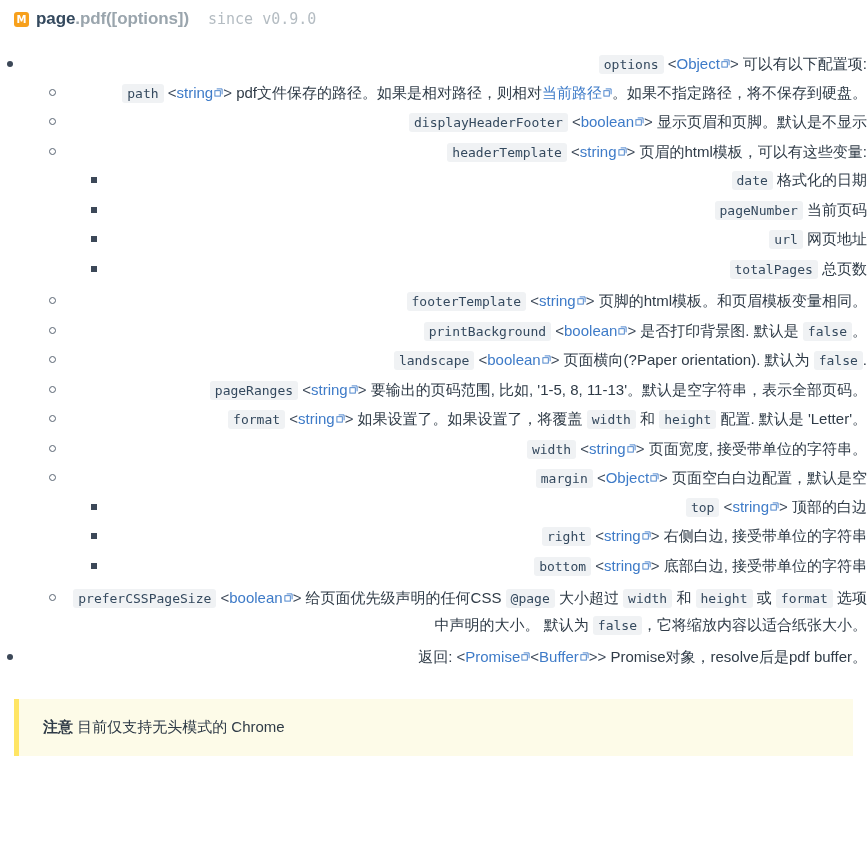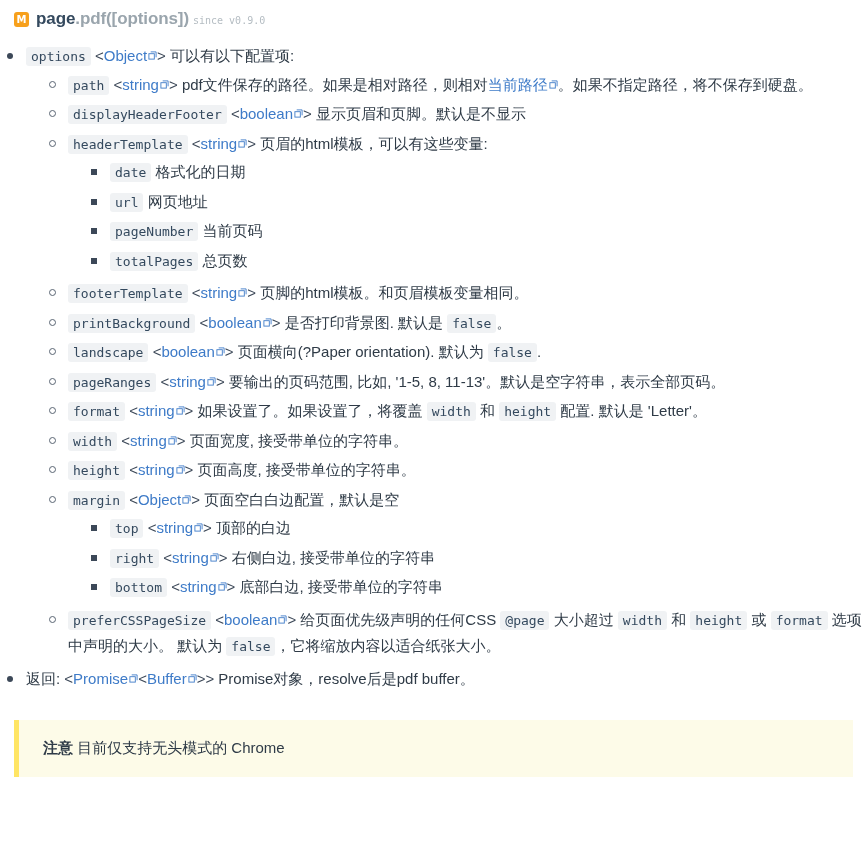--- a/index.html
+++ b/index.html
@@ -52,35 +52,36 @@
     font-size: 17px;
     font-weight: bold;
     color: #34495e;
     letter-spacing: -0.1px;
   }
   .api-title .dim {
     color: #9aa5ad;
   }
   .since {
     font-family: "DejaVu Sans Mono", "Liberation Mono", monospace;
-    font-size: 10px;
+    font-size: 15px;
     color: #b4bcc2;
-    margin-left: 4px;
+    margin-left: 19px;
     font-weight: normal;
   }
 
   
   ul {
     margin: 0;
     padding: 0;
     list-style: none;
   }
   .lvl1 {
-    margin-top: 14px;
+    margin-top: 22px;
     padding-left: 26px;
+    text-align: right;
   }
   .lvl2 {
     padding-left: 42px;
     margin-top: 2px;
   }
   .lvl3 {
     padding-left: 42px;
     margin-top: 2px;
   }
   li {
@@ -235,27 +236,27 @@
           <span class="txt">页眉的html模板，可以有这些变量:</span>
 
           <ul class="lvl3">
             <li>
               <span class="marker"></span>
               <code>date</code>
               <span class="txt">格式化的日期</span>
             </li>
             <li>
               <span class="marker"></span>
+              <code>pageNumber</code>
+              <span class="txt">当前页码</span>
+            </li>
+            <li>
+              <span class="marker"></span>
               <code>url</code>
               <span class="txt">网页地址</span>
-            </li>
-            <li>
-              <span class="marker"></span>
-              <code>pageNumber</code>
-              <span class="txt">当前页码</span>
             </li>
             <li>
               <span class="marker"></span>
               <code>totalPages</code>
               <span class="txt">总页数</span>
             </li>
           </ul>
         </li>
 
         <li>
@@ -317,29 +318,20 @@
         <li>
           <span class="marker"></span>
           <code>width</code>
           <span class="angle">&lt;</span><a class="typelink" href="#">string</a><span class="extlink"><svg width="9" height="9" viewBox="0 0 10 10">
                 <path d="M3 1h6v6" fill="none" stroke="#3e7bc8" stroke-width="1"></path>
                 <rect x="1" y="3" width="6" height="6" fill="none" stroke="#3e7bc8" stroke-width="1"></rect>
               </svg></span><span class="angle">&gt;</span>
           <span class="txt">页面宽度, 接受带单位的字符串。</span>
         </li>
 
-        <li>
-          <span class="marker"></span>
-          <code>height</code>
-          <span class="angle">&lt;</span><a class="typelink" href="#">string</a><span class="extlink"><svg width="9" height="9" viewBox="0 0 10 10">
-                <path d="M3 1h6v6" fill="none" stroke="#3e7bc8" stroke-width="1"></path>
-                <rect x="1" y="3" width="6" height="6" fill="none" stroke="#3e7bc8" stroke-width="1"></rect>
-              </svg></span><span class="angle">&gt;</span>
-          <span class="txt">页面高度, 接受带单位的字符串。</span>
-        </li>
 
         <li>
           <span class="marker"></span>
           <code>margin</code>
           <span class="angle">&lt;</span><a class="typelink" href="#">Object</a><span class="extlink"><svg width="9" height="9" viewBox="0 0 10 10">
                 <path d="M3 1h6v6" fill="none" stroke="#3e7bc8" stroke-width="1"></path>
                 <rect x="1" y="3" width="6" height="6" fill="none" stroke="#3e7bc8" stroke-width="1"></rect>
               </svg></span><span class="angle">&gt;</span>
           <span class="txt">页面空白白边配置，默认是空</span>
 

